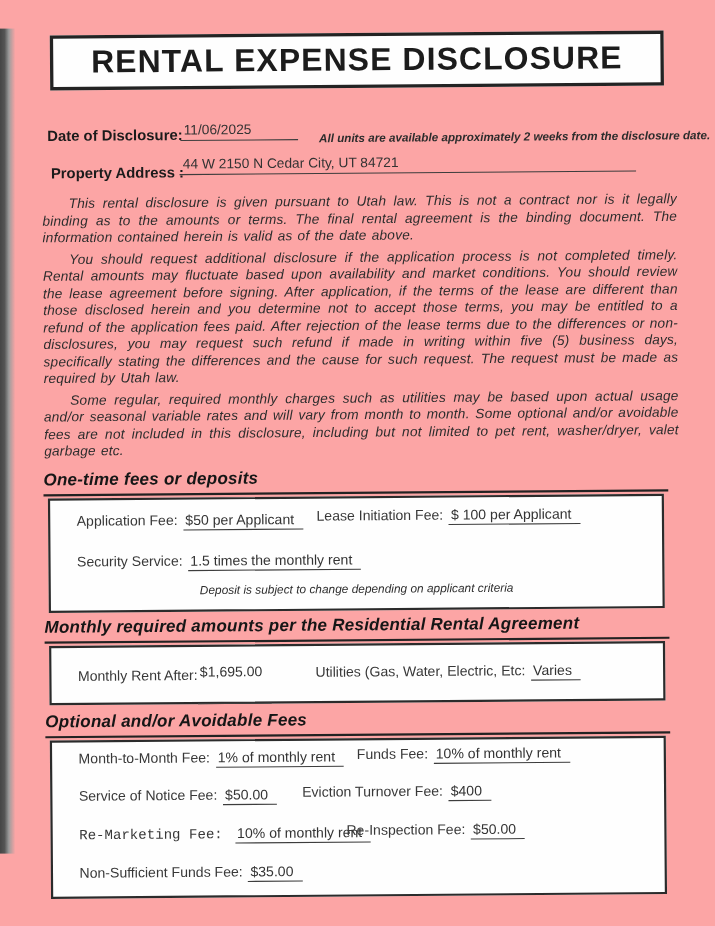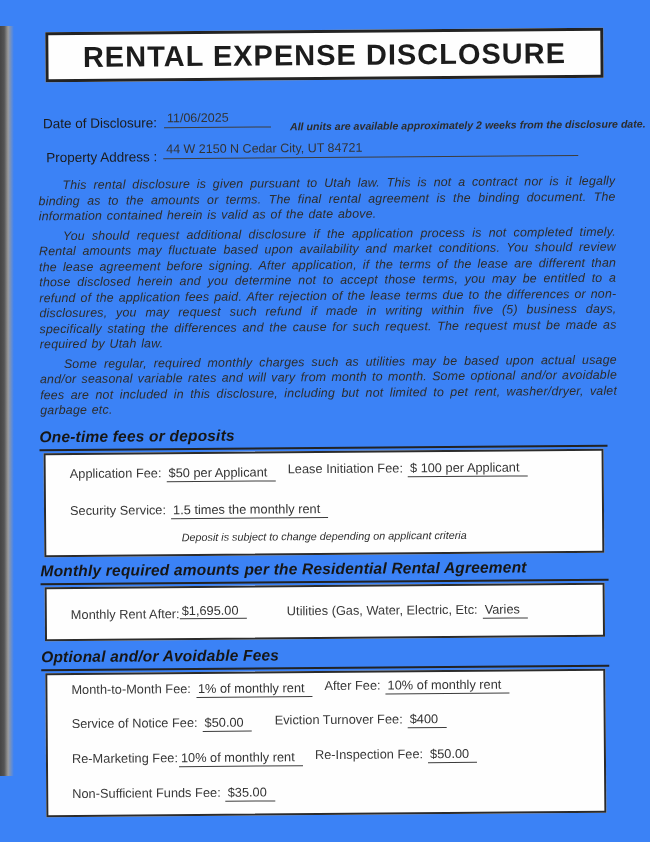--- a/index.html
+++ b/index.html
@@ -3,21 +3,21 @@
 <meta charset="utf-8">
 <style>
   html,body{margin:0;padding:0;}
   body{
     width:650px;height:842px;
     background:#fbfbfb;
     font-family:"Liberation Sans",sans-serif;
     overflow:hidden;
     position:relative;
   }
-  .page{position:absolute;inset:0;background:#3b82f6;}
+  .page{position:absolute;inset:0;background:#fca5a5;}
   
   .scan-strip{
     position:absolute;left:0;top:26px;width:14px;height:750px;
     background:linear-gradient(90deg,#454545 0%,#555555 30%,#9c9c9c 58%,rgba(255,255,255,0) 100%);
     filter:blur(0.6px);
   }
   .content{
     position:absolute;inset:0;
     transform:rotate(-0.45deg);
     transform-origin:325px 0;
@@ -26,21 +26,21 @@
   .title-box{
     position:absolute;left:45px;top:30px;width:552px;height:44px;
     border:3px solid #232323;
     display:flex;align-items:center;justify-content:center;
     background:#fefefe;
   }
   .title-box span{
     font-size:29px;font-weight:bold;letter-spacing:1px;color:#1c1c1c;
     white-space:nowrap;
   }
-  .blabel{font-size:13.5px;font-weight:normal;color:#1b1b1b;white-space:nowrap;}
+  .blabel{font-size:13.5px;font-weight:bold;color:#1b1b1b;white-space:nowrap;}
   .fill-value{
     font-size:12.5px;color:#333;border-bottom:1.6px solid #3d3d3d;
     display:inline-block;white-space:nowrap;padding:0 4px 2px 3px;
   }
   .date-label{position:absolute;left:42px;top:114px;}
   .date-value{position:absolute;left:163px;top:110px;width:100px;}
   .note-italic{
     position:absolute;left:289px;top:120px;
     font-size:10.6px;font-style:italic;font-weight:600;color:#2c2c2c;white-space:nowrap;
   }
@@ -68,21 +68,21 @@
   .box1{top:451px;height:100px;}
   .box2{top:585px;height:50px;}
   .box3{top:671px;height:140px;}
   .fee{
     position:absolute;font-size:12.8px;color:#383838;white-space:nowrap;
   }
   .fee .lbl{margin-right:5px;}
   .fee .val{
     border-bottom:1.6px solid #3d3d3d;padding:0 8px 1px 2px;color:#333;
   }
-  .fee.raised .val{position:relative;top:-3px;padding-bottom:0;}
+  .fee.raised .val{position:relative;top:-3px;padding-bottom:21px;}
   .box-note{
     position:absolute;left:0;width:100%;text-align:center;
     font-size:10.8px;font-style:italic;color:#2e2e2e;
   }
 </style>
 </head>
 <body>
 
 <div class="page">
   <div class="scan-strip"></div>
@@ -129,30 +129,30 @@
         <span class="lbl">Utilities (Gas, Water, Electric, Etc:</span><span class="val">Varies</span>
       </div>
     </div>
 
     <div class="sec-heading sec3-heading">Optional and/or Avoidable Fees</div>
     <div class="fee-box box3">
       <div class="fee" style="left:24px;top:7px;">
         <span class="lbl">Month-to-Month Fee:</span><span class="val">1% of monthly rent</span>
       </div>
       <div class="fee" style="left:277px;top:5px;">
-        <span class="lbl">After Fee:</span><span class="val">10% of monthly rent</span>
+        <span class="lbl">Funds Fee:</span><span class="val">10% of monthly rent</span>
       </div>
       <div class="fee" style="left:24px;top:41px;">
         <span class="lbl">Service of Notice Fee:</span><span class="val">$50.00</span>
       </div>
       <div class="fee" style="left:227px;top:39px;">
         <span class="lbl">Eviction Turnover Fee:</span><span class="val">$400</span>
       </div>
       <div class="fee" style="left:24px;top:76px;">
-        <span class="lbl" style="margin-right:1px;">Re-Marketing Fee:</span><span class="val">10% of monthly rent</span>
+        <span class="lbl" style="margin-right:11px;font-family:Liberation Mono, monospace;">Re-Marketing Fee:</span><span class="val">10% of monthly rent</span>
       </div>
       <div class="fee" style="left:267px;top:74px;">
         <span class="lbl">Re-Inspection Fee:</span><span class="val">$50.00</span>
       </div>
       <div class="fee" style="left:24px;top:111px;">
         <span class="lbl">Non-Sufficient Funds Fee:</span><span class="val">$35.00</span>
       </div>
     </div>
 
   </div>

